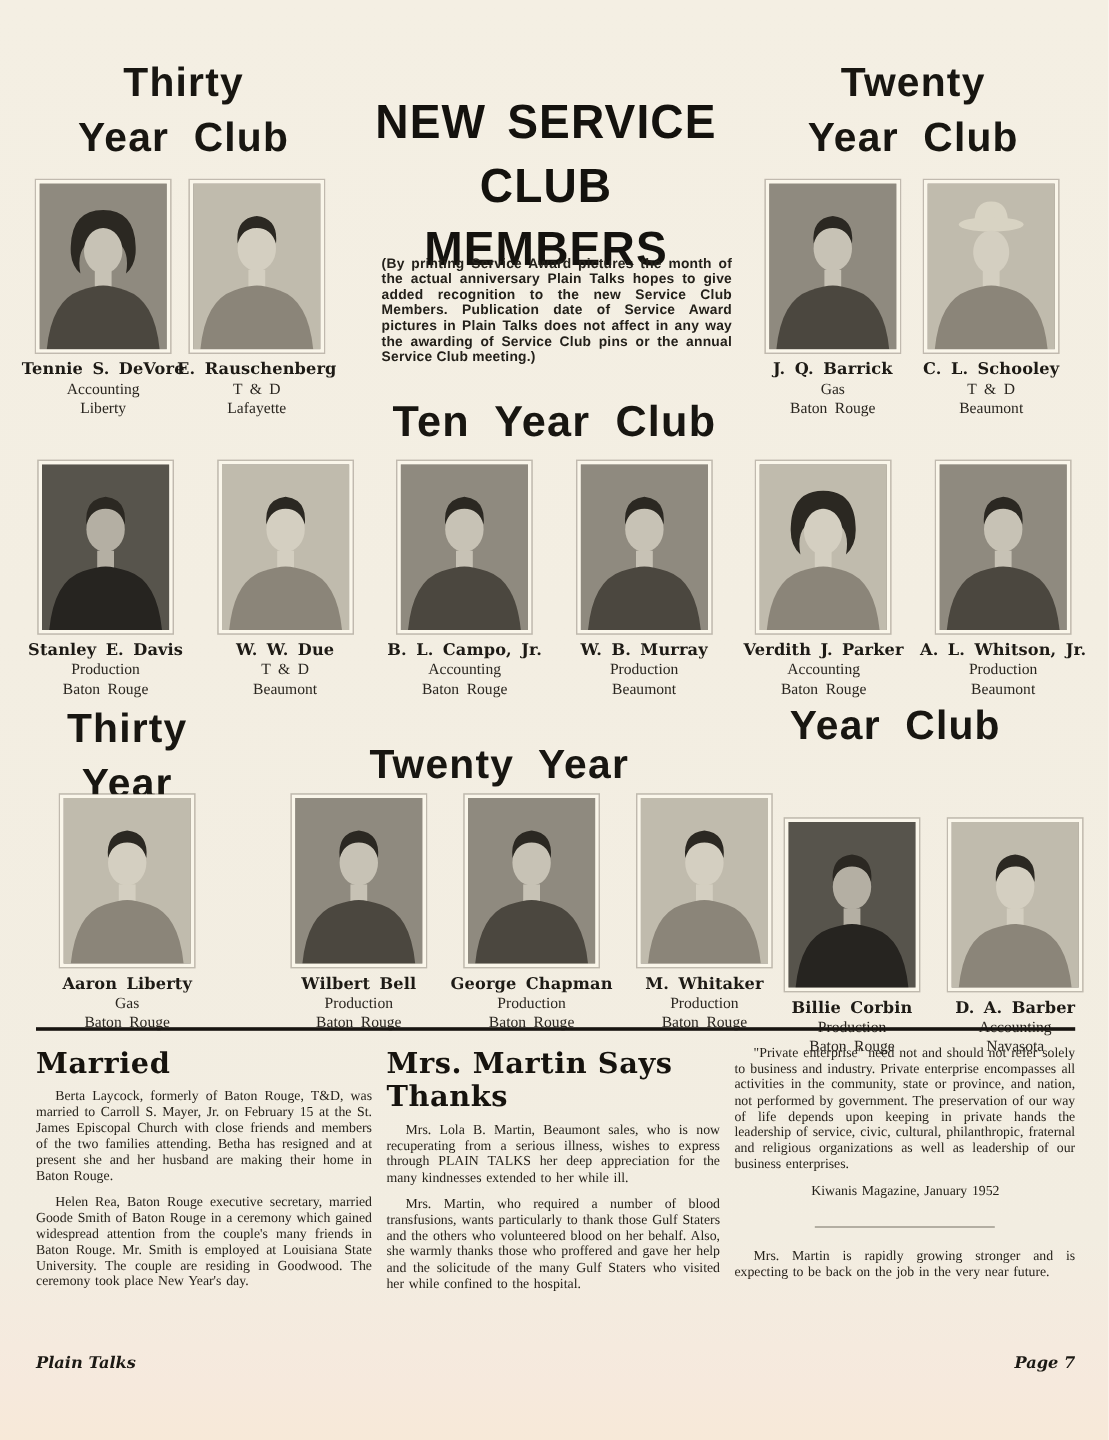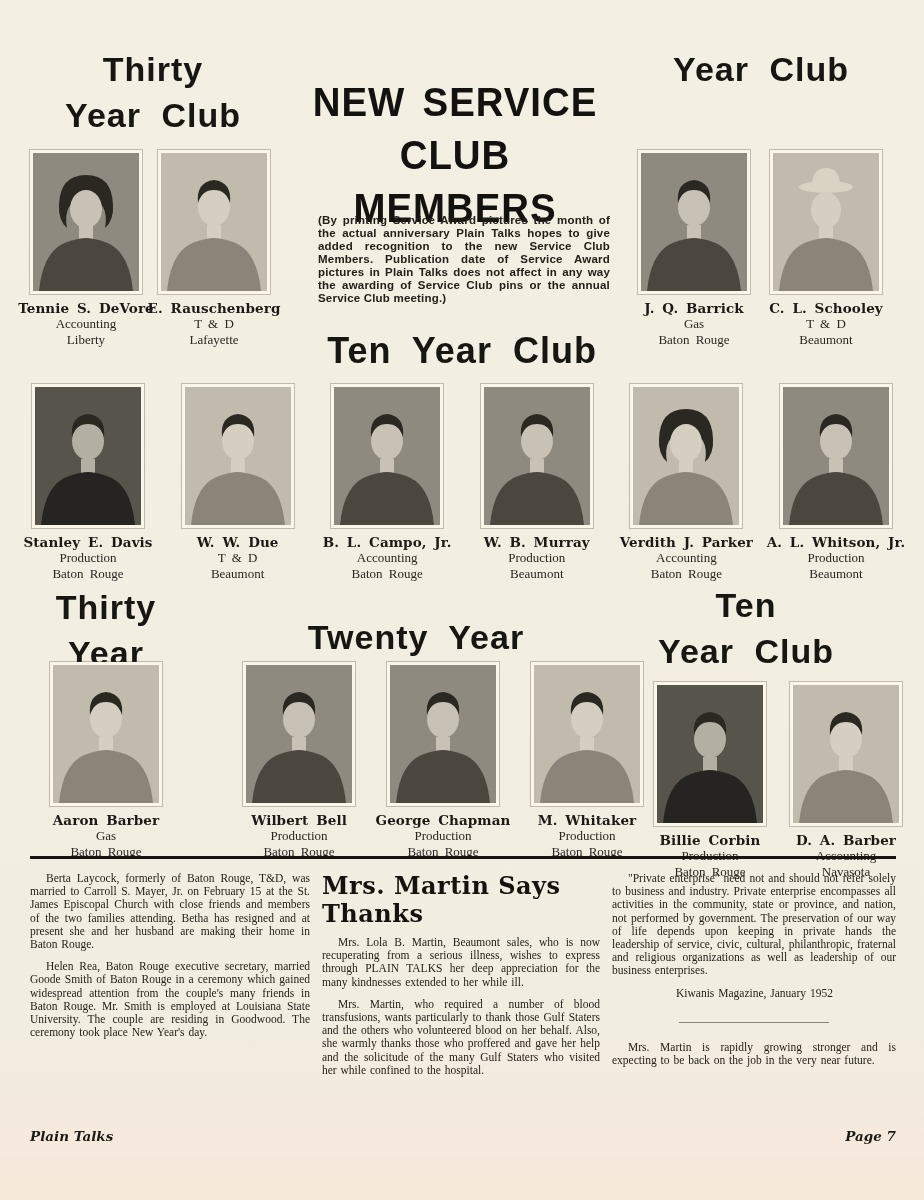--- a/index.html
+++ b/index.html
@@ -118,20 +118,21 @@
   </figure>
 </div>
 
   <h1 class="title">
     <span class="line">NEW SERVICE</span>
     <span class="line">CLUB MEMBERS</span>
   </h1>
   <p class="intro">(By printing Service Award pictures the month of the actual anniversary Plain Talks hopes to give added recognition to the new Service Club Members.  Publication date of Service Award pictures in Plain Talks does not affect in any way the awarding of Service Club pins or the annual Service Club meeting.)</p>
 
   <h2 class="club-head" id="head-twenty-top">
+    <span class="hl">Twenty</span>
     <span class="hl">Year Club</span>
   </h2>
   <div class="members-row" id="row-twenty-top">
   <figure class="member-card">
     <div class="portrait">
           <svg viewBox="0 0 106 138" xmlns="http://www.w3.org/2000/svg">
     <rect width="106" height="138" fill="#8f8a7f"></rect>
             <ellipse cx="53" cy="54" rx="16" ry="19" fill="#c7c2b5"></ellipse>
             <path d="M37,50 Q35,29 53,27 Q71,29 69,50 Q65,37 53,37 Q41,37 37,50 Z" fill="#2b2822"></path>
     <rect x="46" y="72" width="14" height="16" fill="#c7c2b5"></rect>
@@ -280,21 +281,21 @@
     <div class="portrait">
           <svg viewBox="0 0 106 138" xmlns="http://www.w3.org/2000/svg">
     <rect width="106" height="138" fill="#c0bbad"></rect>
             <ellipse cx="53" cy="54" rx="16" ry="19" fill="#d4cfc1"></ellipse>
             <path d="M37,50 Q35,29 53,27 Q71,29 69,50 Q65,37 53,37 Q41,37 37,50 Z" fill="#2b2822"></path>
     <rect x="46" y="72" width="14" height="16" fill="#d4cfc1"></rect>
     <path d="M6,138 Q10,97 34,89 Q46,85 53,85 Q60,85 72,89 Q96,97 100,138 Z" fill="#8b8579"></path>
   </svg>
         </div>
     <figcaption>
-      <div class="m-name">Aaron Barber</div>
+      <div class="m-name">Aaron Liberty</div>
       <div class="m-dept">Gas</div>
       <div class="m-city">Baton Rouge</div>
     </figcaption>
   </figure>
 </div>
 
   <h2 class="club-head" id="head-twenty-bot">
     <span class="hl">Twenty Year</span>
   </h2>
   <div class="members-row" id="row-twenty-bot">
@@ -344,21 +345,20 @@
         </div>
     <figcaption>
       <div class="m-name">M. Whitaker</div>
       <div class="m-dept">Production</div>
       <div class="m-city">Baton Rouge</div>
     </figcaption>
   </figure>
 </div>
 
   <h2 class="club-head" id="head-ten-bot">
-    <span class="hl">Ten</span>
     <span class="hl">Year Club</span>
   </h2>
   <div class="members-row" id="row-ten-bot">
   <figure class="member-card">
     <div class="portrait">
           <svg viewBox="0 0 106 138" xmlns="http://www.w3.org/2000/svg">
     <rect width="106" height="138" fill="#57544c"></rect>
             <ellipse cx="53" cy="54" rx="16" ry="19" fill="#b4afa3"></ellipse>
             <path d="M37,50 Q35,29 53,27 Q71,29 69,50 Q65,37 53,37 Q41,37 37,50 Z" fill="#2b2822"></path>
     <rect x="46" y="72" width="14" height="16" fill="#b4afa3"></rect>
@@ -387,20 +387,21 @@
       <div class="m-dept">Accounting</div>
       <div class="m-city">Navasota</div>
     </figcaption>
   </figure>
 </div>
 
   <hr class="rule">
 
   <div class="articles">
     <div class="article">
+      <h3>Married</h3>
       <p>Berta Laycock, formerly of Baton Rouge, T&amp;D, was married to Carroll S. Mayer, Jr. on February 15 at the St. James Episcopal Church with close friends and members of the two families attending. Betha has resigned and at present she and her husband are making their home in Baton Rouge.</p>
       <p>Helen Rea, Baton Rouge executive secretary, married Goode Smith of Baton Rouge in a ceremony which gained widespread attention from the couple's many friends in Baton Rouge. Mr. Smith is employed at Louisiana State University. The couple are residing in Goodwood. The ceremony took place New Year's day.</p>
     </div>
     <div class="article">
       <h3>Mrs. Martin Says Thanks</h3>
       <p>Mrs. Lola B. Martin, Beaumont sales, who is now recuperating from a serious illness, wishes to express through PLAIN TALKS her deep appreciation for the many kindnesses extended to her while ill.</p>
       <p>Mrs. Martin, who required a number of blood transfusions, wants particularly to thank those Gulf Staters and the others who volunteered blood on her behalf. Also, she warmly thanks those who proffered and gave her help and the solicitude of the many Gulf Staters who visited her while confined to the hospital.</p>
     </div>
     <div class="article">
       <p>"Private enterprise" need not and should not refer solely to business and industry. Private enterprise encompasses all activities in the community, state or province, and nation, not performed by government. The preservation of our way of life depends upon keeping in private hands the leadership of service, civic, cultural, philanthropic, fraternal and religious organizations as well as leadership of our business enterprises.</p>

